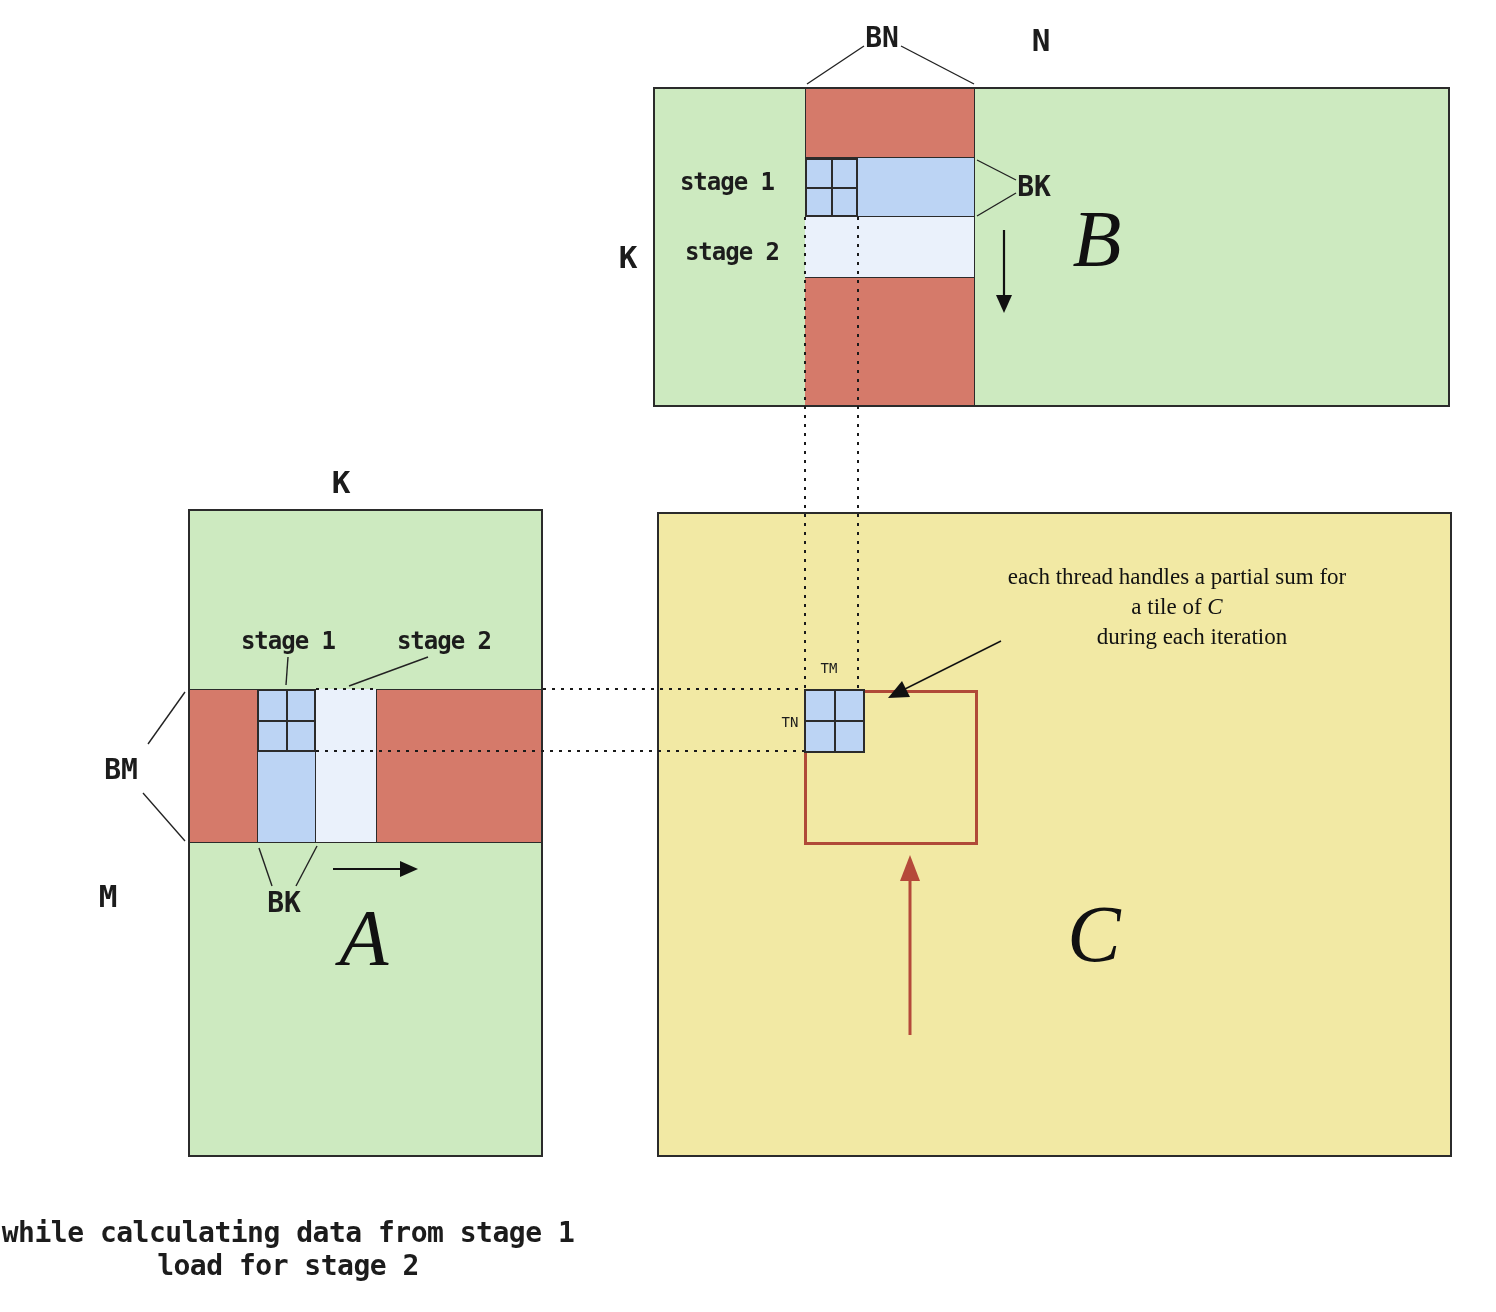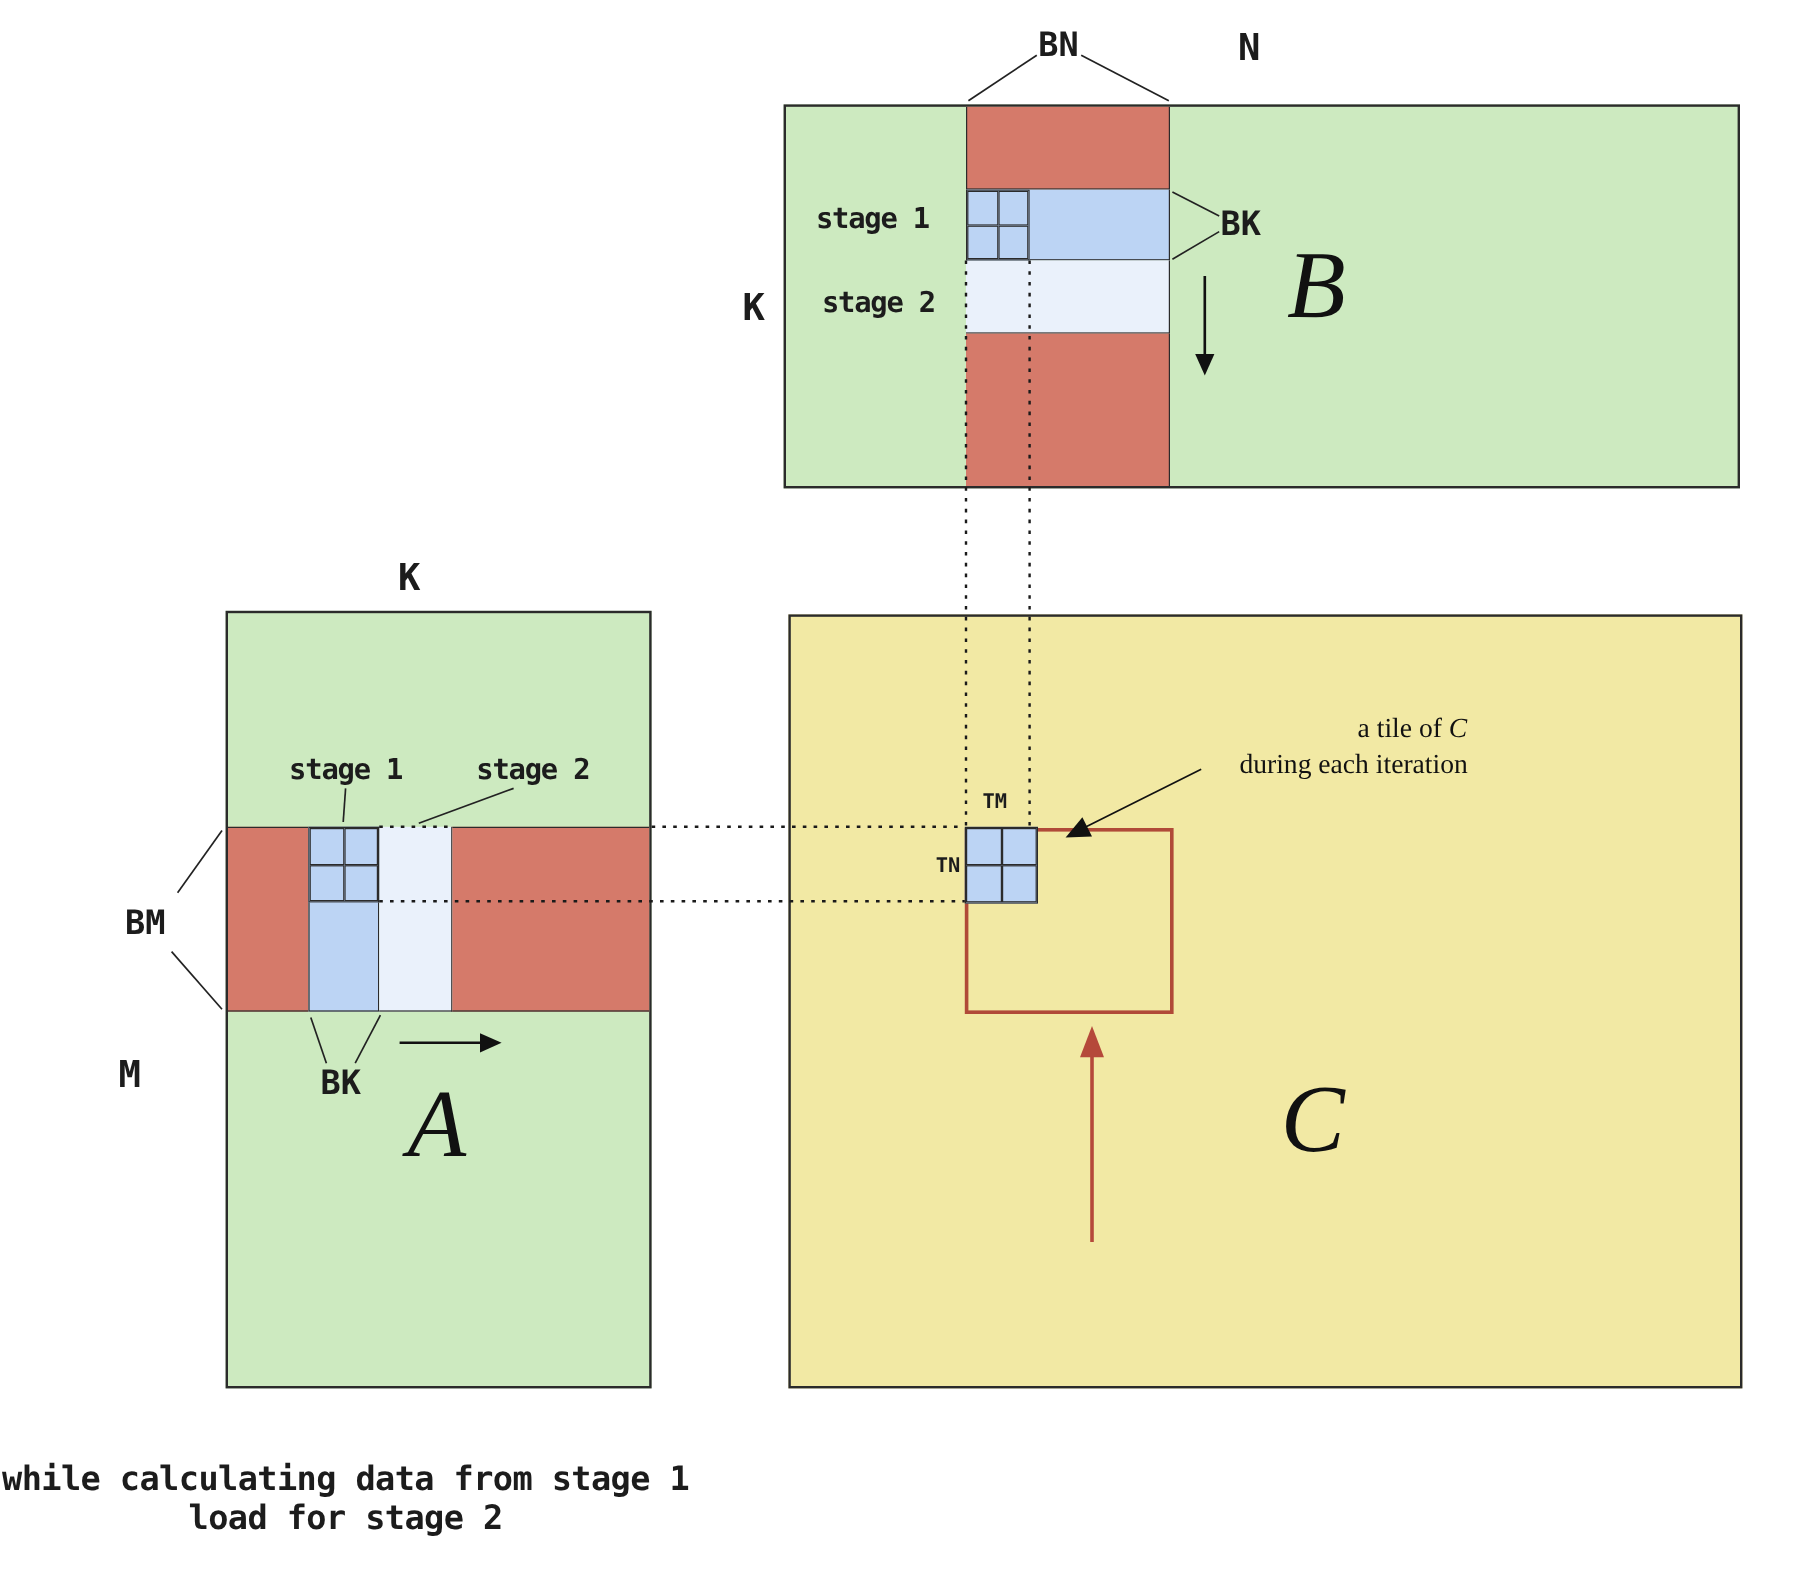--- a/index.html
+++ b/index.html
@@ -26,21 +26,21 @@
   }
   .grid2>div{border:0.9px solid #2b2b2b;background:#bcd4f4;}
   .red-rect{position:absolute;border:3px solid #b04a38;background:transparent;}
   svg.overlay{position:absolute;left:0;top:0;pointer-events:none;}
   .label{
     position:absolute;transform:translate(-50%,-50%);white-space:nowrap;
     color:#1c1c1c;
   }
   .dim{font-size:31px;font-weight:bold;}
   .tile-lab{font-size:28px;font-weight:bold;}
-  .tiny-lab{font-size:17px;font-weight:bold;}
+  .tiny-lab{font-size:14px;font-weight:normal;}
   .stage{font-size:24px;font-weight:600;letter-spacing:-1px;}
   .letter{
     font-family:"Liberation Serif", serif;font-style:italic;font-weight:400;
     font-size:80px;color:#111;
   }
   .serif-note{
     font-family:"Liberation Serif", serif;font-size:23px;color:#111;
     position:absolute;transform:translate(-50%,-50%);white-space:nowrap;
   }
   .serif-big{
@@ -150,22 +150,23 @@
   <div class="label stage" style="left:444px;top:641px;">stage 2</div>
   <div class="label tile-lab" style="left:121px;top:769px;">BM</div>
   <div class="label dim" style="left:108px;top:896px;">M</div>
   <div class="label tile-lab" style="left:284px;top:902px;">BK</div>
   <div class="label letter" style="left:364px;top:938px;">A</div>
 
   <div class="label tiny-lab" style="left:829px;top:668px;">TM</div>
   <div class="label tiny-lab" style="left:790px;top:722px;">TN</div>
   <div class="label letter" style="left:1094px;top:934px;">C</div>
 
+  <div class="serif-note" style="left:1177px;top:577px;">each thread handles a partial sum for</div>
   <div class="serif-note" style="left:1177px;top:607px;">
     <span>a tile of </span><span class="it">C</span>
   </div>
-  <div class="serif-note" style="left:1128px;top:637px;text-align:center;">during each iteration</div>
+  <div class="serif-note" style="left:1192px;top:637px;text-align:center;">during each iteration</div>
 
 
   <div class="footnote-line" style="left:288px;top:1232px;">while calculating data from stage 1</div>
   <div class="footnote-line" style="left:288px;top:1265px;">load for stage 2</div>
 
 </div>
 
 </body></html>

